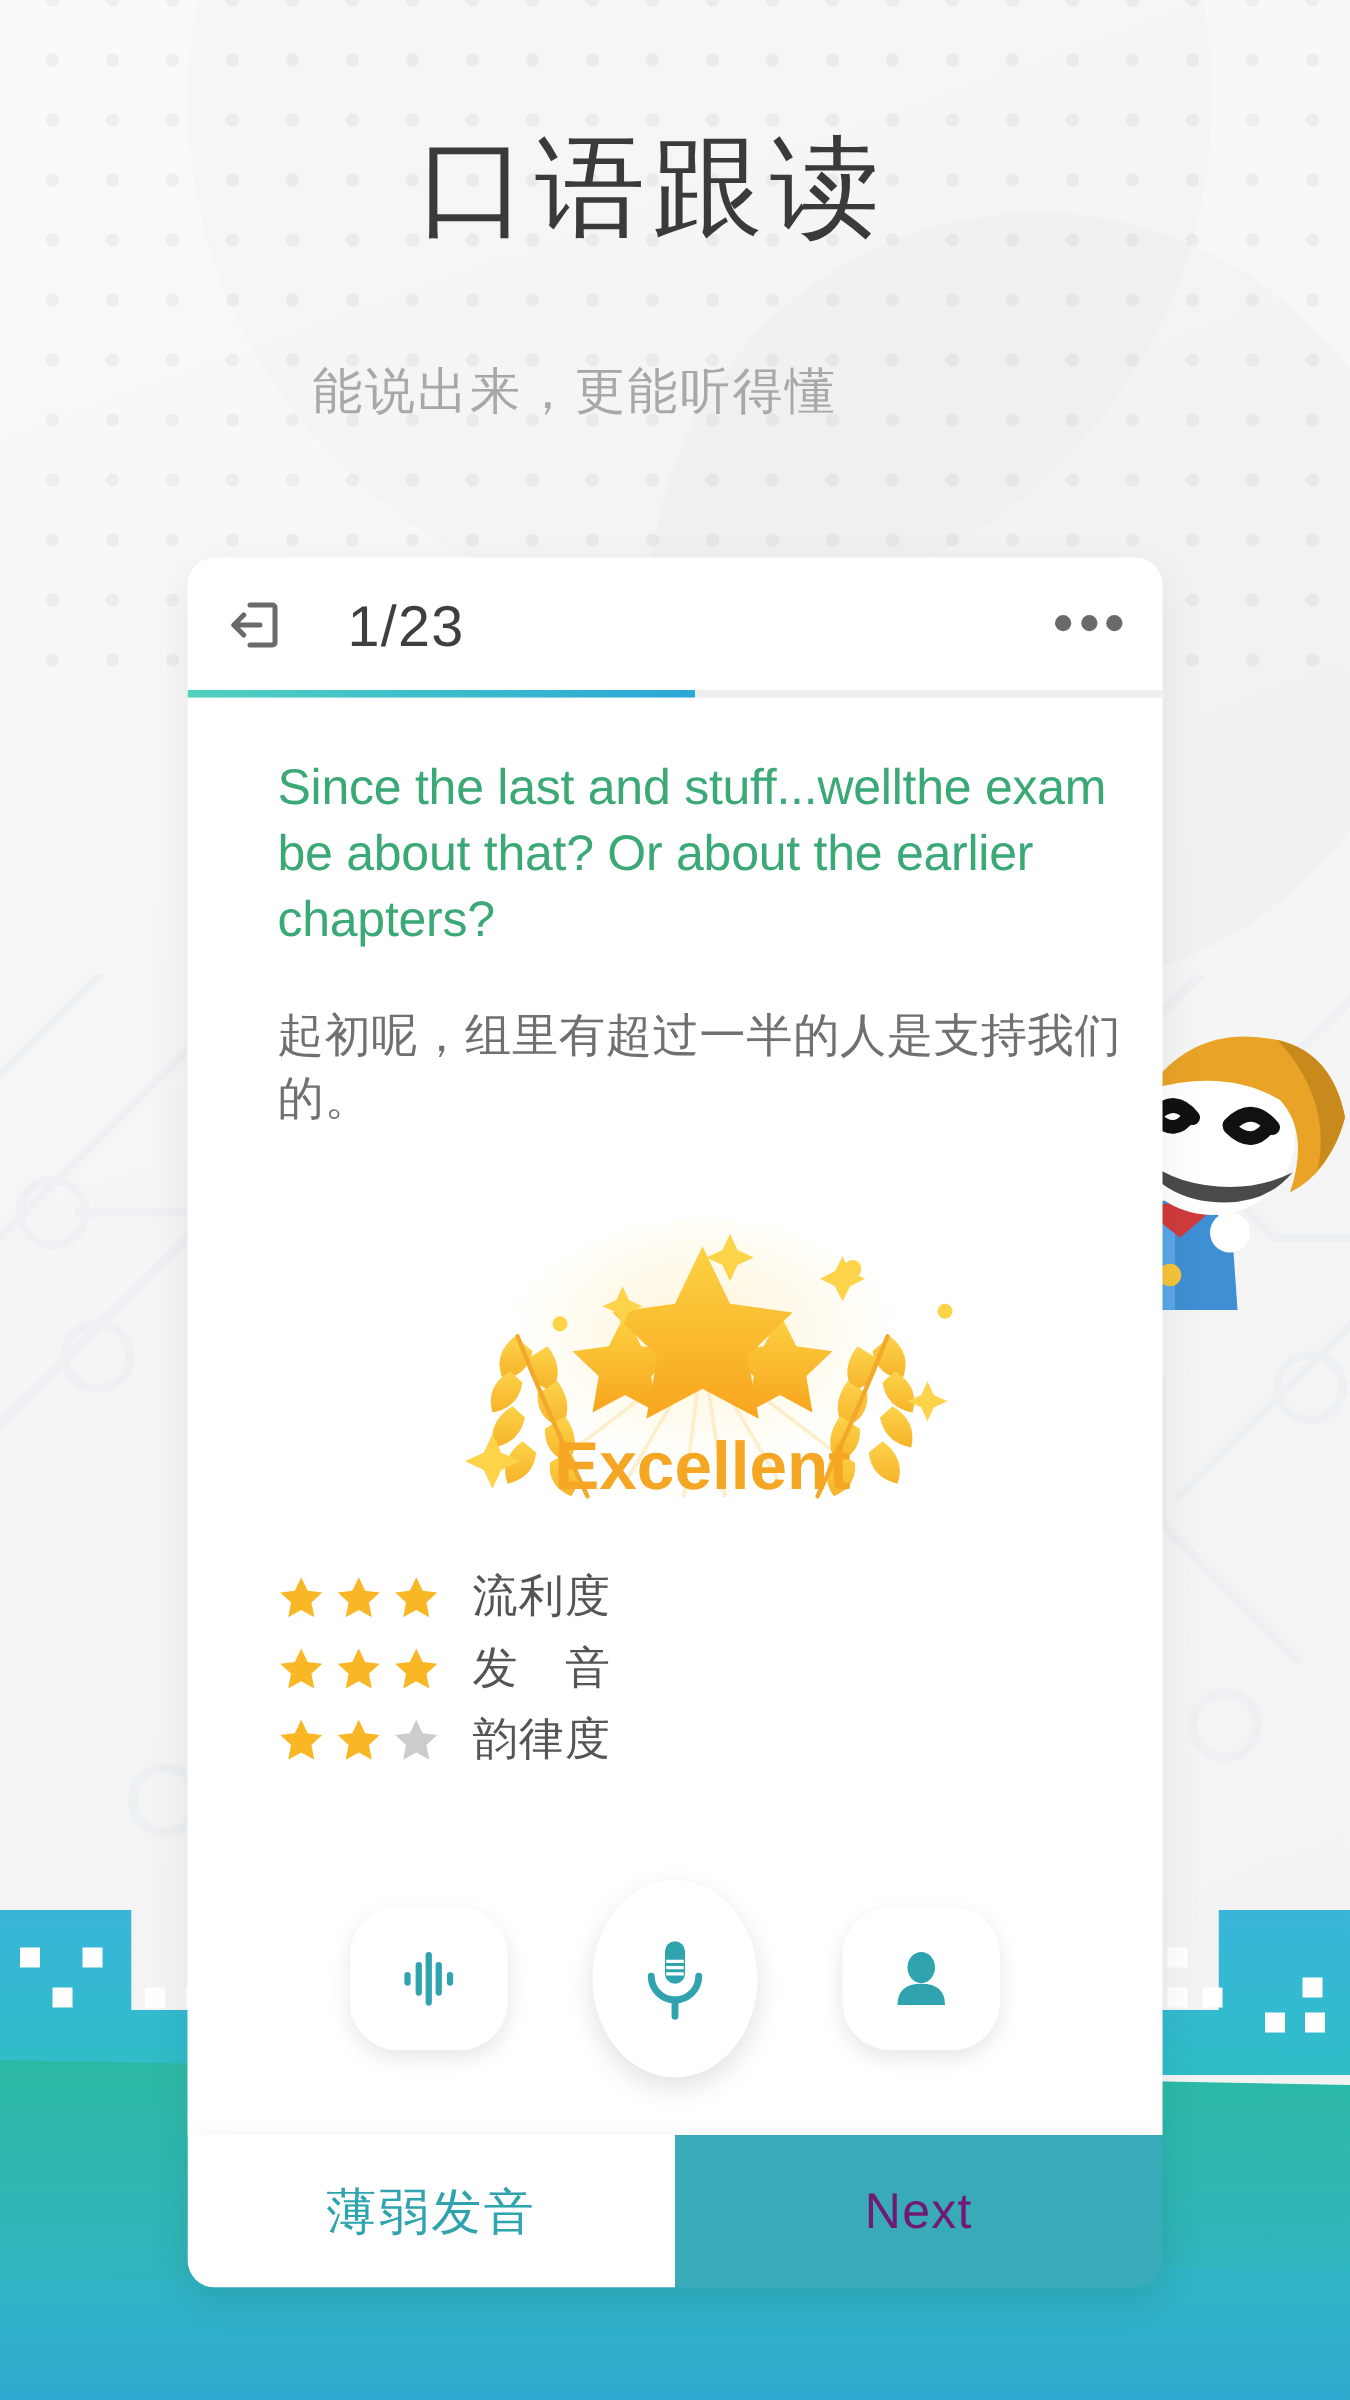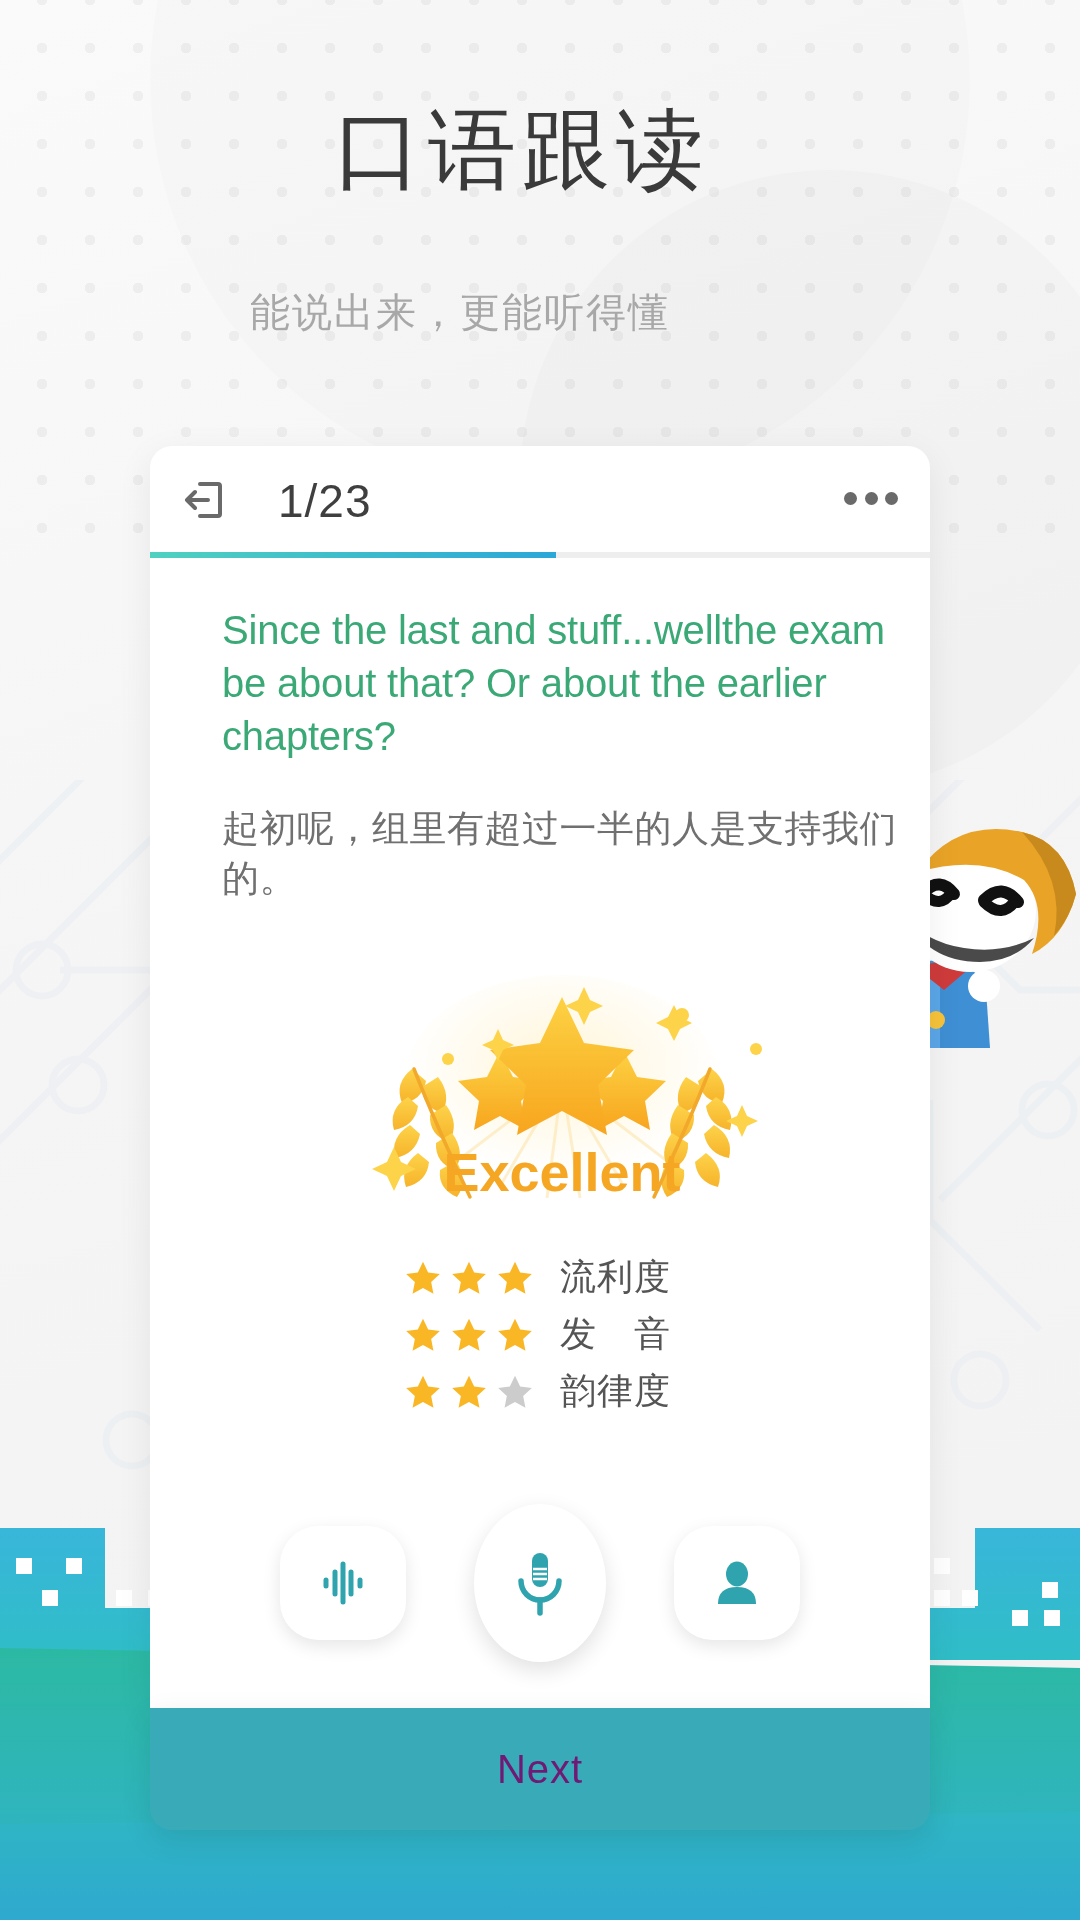--- a/index.html
+++ b/index.html
@@ -154,21 +154,20 @@
     height: 250px;
     margin-top: 70px;
   }
   .badge-svg { position: absolute; left: 50%; top: 0; transform: translateX(-50%); }
 
   
   .ratings {
     margin-top: 30px;
     display: flex;
     flex-direction: column;
-    align-items: center;
     gap: 8px;
   }
   .rating-row {
     display: flex;
     align-items: center;
     gap: 26px;
   }
   .rating-stars { display: flex; gap: 8px; }
   .rating-label {
     font-size: 36px;
@@ -504,14 +503,15 @@
     <div class="ctrl ctrl-small">
       <svg width="54" height="54" viewBox="0 0 54 54" xmlns="http://www.w3.org/2000/svg">
         <ellipse cx="27" cy="18" rx="11" ry="12.5" fill="#2fa3ae"></ellipse>
         <path d="M8 48 q0 -17 19 -17 q19 0 19 17 Z" fill="#2fa3ae"></path>
       </svg>
     </div>
   </div>
 </div>
 
 <div class="footer-row">
+  <div class="btn-weak">薄弱发音</div>
   <div class="btn-next">Next</div>
 </div>
 
 </body></html>

